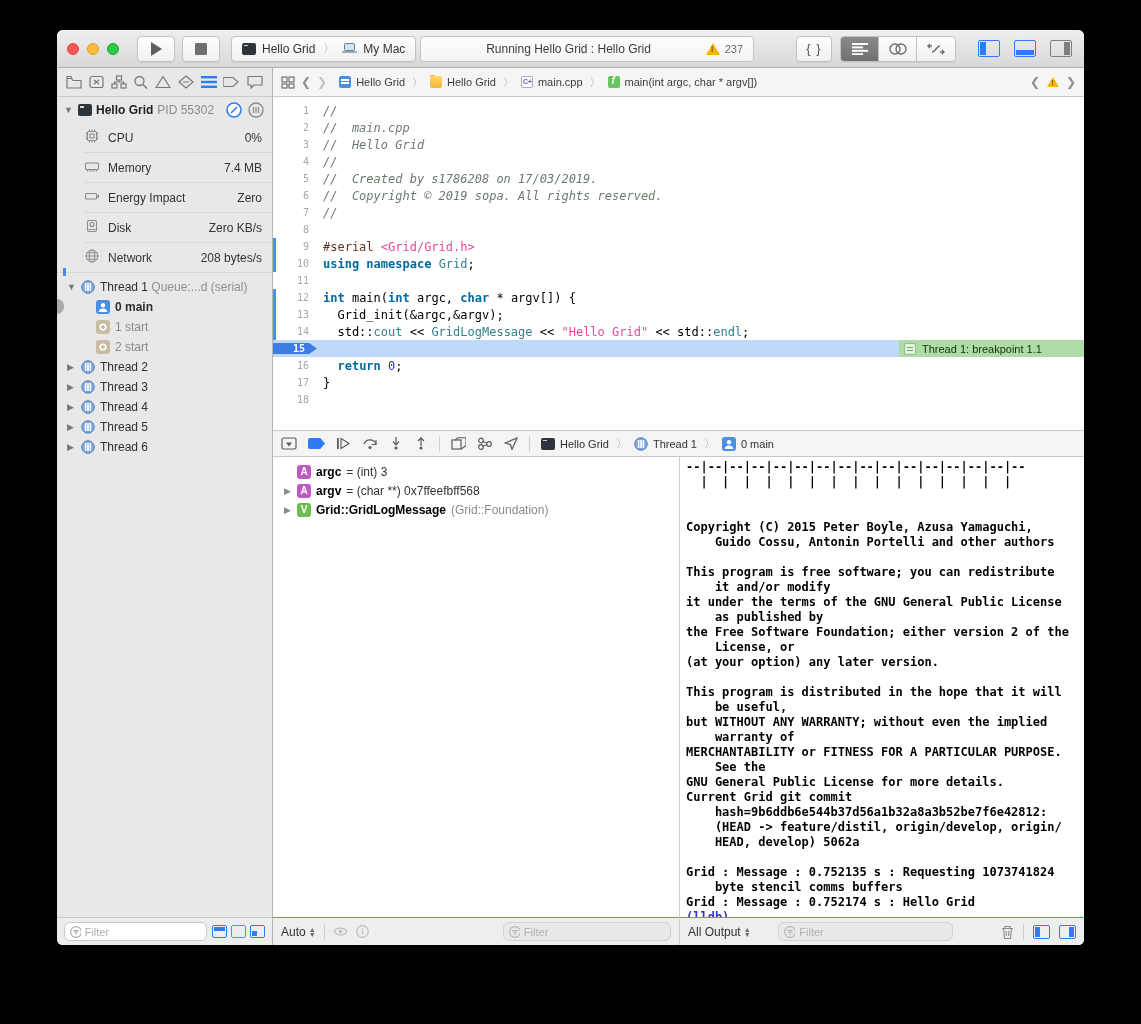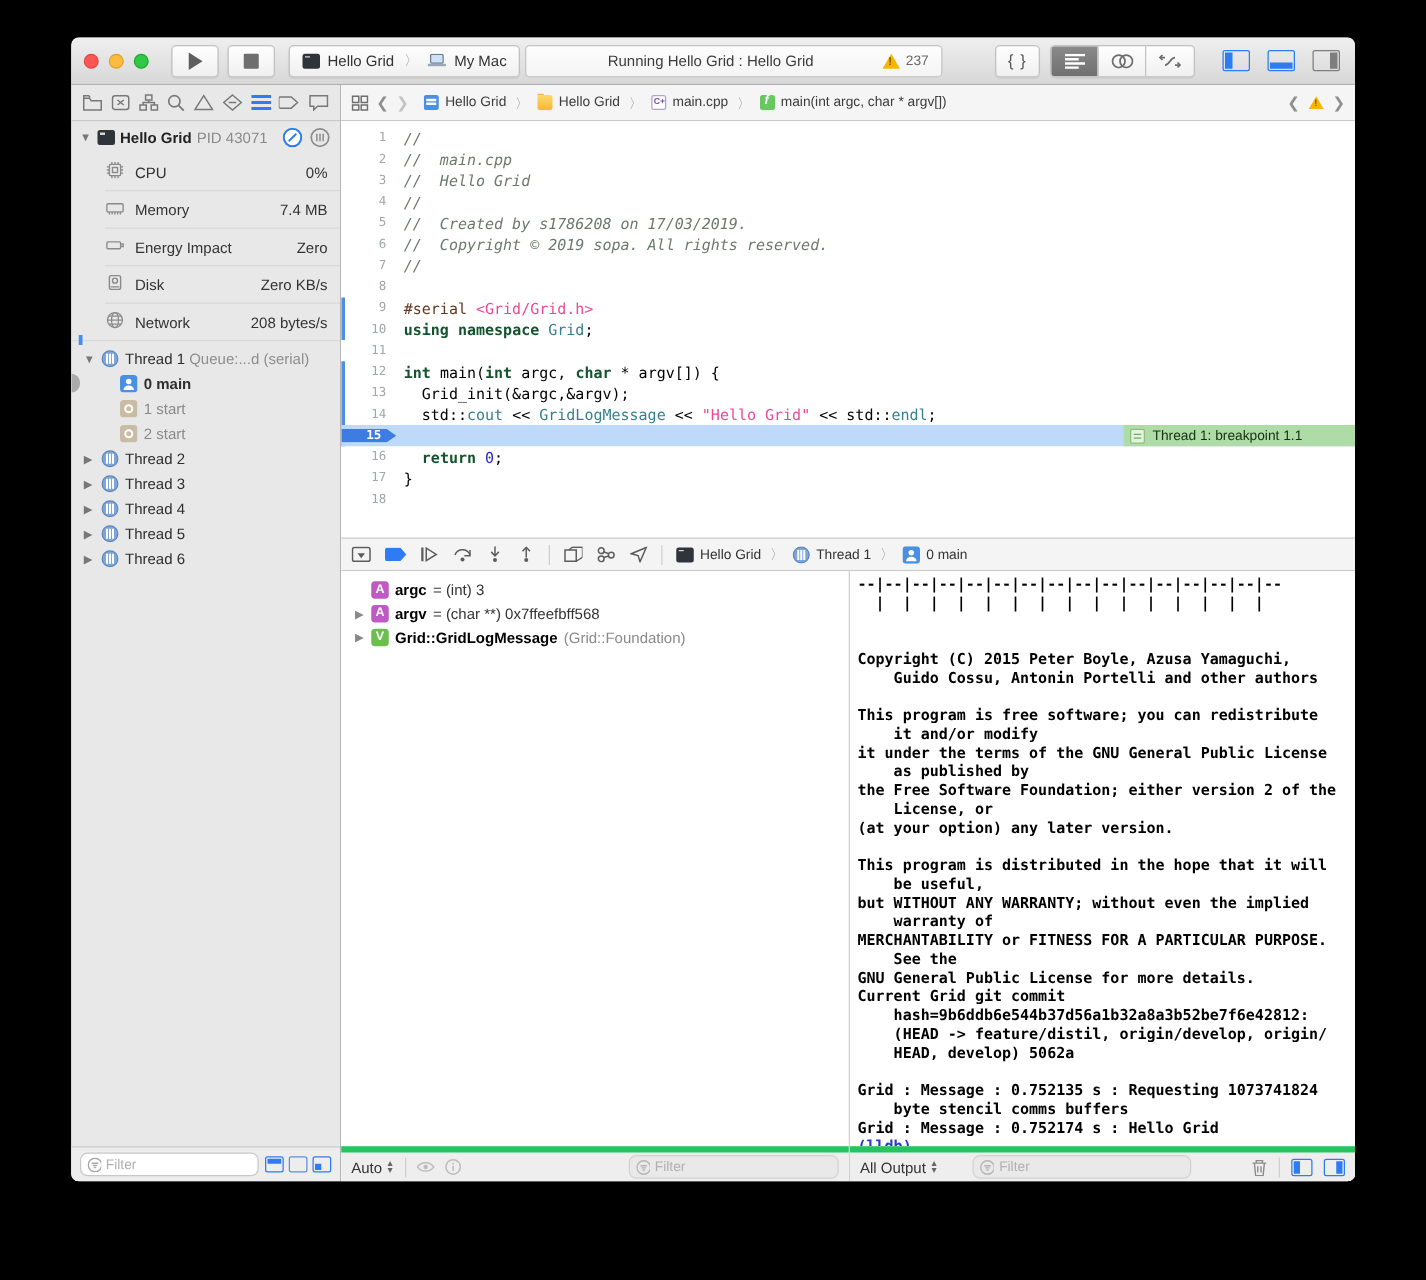--- a/index.html
+++ b/index.html
@@ -94,21 +94,21 @@
   
   .editor { height:334px; flex:none; border-bottom:1px solid #c9c9c9; background:#fff; position:relative; font-family:"DejaVu Sans Mono", monospace; font-size:12px; padding-top:5px; overflow:hidden; }
   .crow { height:17px; display:flex; align-items:center; position:relative; }
   .gut { width:44px; flex:none; text-align:right; padding-right:8px; font-size:10px; color:#a2a7ad; }
   .gut.bp { background:#3d7de2; color:#fff; font-weight:bold; clip-path:polygon(0 0,82% 0,100% 50%,82% 100%,0 100%); padding-right:12px; font-size:10px; }
   .cd { flex:1; padding-left:6px; white-space:pre; color:#000; }
   .crow.exec { background:#bfd9f8; }
   .tk-cm { color:#6c7a6e; font-style:italic; }
   .tk-pp { color:#643820; }
   .tk-str { color:#ec4899; }
-  .tk-kw { color:#14532d; font-weight:bold; }
+  .tk-kw { color:#0369a1; font-weight:bold; }
   .tk-ty { color:#35808d; }
   .tk-num { color:#272ad8; }
   .tk-pl { color:#000; }
   .annot { position:absolute; right:0; top:0; height:17px; width:185px; background:#aedba6; display:flex; align-items:center; gap:6px; padding-left:5px; font-family:"Liberation Sans",sans-serif; font-size:11px; color:#13320f; }
   .annot-ic { width:12px; height:12px; background:#e4f2de; border:1px solid #8cbf83; border-radius:2px; position:relative; flex:none; }
   .annot-ic:after { content:""; position:absolute; left:2px; right:2px; top:3px; height:1.5px; background:#6fae66; box-shadow:0 3px 0 #6fae66; }
   .chg-strip { position:absolute; left:0; width:3px; background:#4e8fe3; }
 
   
   .debugbar { height:26px; flex:none; background:#f4f4f4; border-bottom:1px solid #c9c9c9; display:flex; align-items:center; padding:0 8px; gap:11px; font-size:11px; color:#333; }
@@ -121,21 +121,21 @@
   .vars { width:407px; flex:none; border-right:1px solid #cfcfcf; display:flex; flex-direction:column; background:#fff; }
   .vars-list { flex:1; padding-top:5px; font-size:12px; overflow:hidden; }
   .v-row { height:19px; display:flex; align-items:center; padding-left:10px; gap:5px; }
   .v-disc { width:9px; font-size:9px; color:#888; text-align:center; flex:none; }
   .v-badge { width:14px; height:14px; border-radius:3px; color:#fff; font-size:10px; font-weight:bold; display:flex; align-items:center; justify-content:center; flex:none; }
   .v-badge.A { background:#bf5ac4; }
   .v-badge.V { background:#6cbe4e; }
   .v-name { font-weight:bold; color:#000; }
   .v-val { color:#333; }
   .v-val.muted { color:#8a8a8a; }
-  .pane-bottom { height:28px; flex:none; border-top:5px solid #22c55e; background:#eeeeee; display:flex; align-items:center; padding:0 8px; gap:8px; font-size:11px; color:#444; }
+  .pane-bottom { height:28px; flex:none; border-top:1px solid #22c55e; background:#eeeeee; display:flex; align-items:center; padding:0 8px; gap:8px; font-size:11px; color:#444; }
   .scope-sel { display:flex; align-items:center; gap:3px; font-size:12px; color:#333; }
   .updn { display:inline-flex; flex-direction:column; line-height:5px; font-size:7px; color:#666; }
   .dim-ic { color:#b9b9b9; font-size:12px; }
   .console { flex:1; display:flex; flex-direction:column; background:#fff; min-width:0; }
   .console-out { flex:1; padding:3px 6px; font-family:"DejaVu Sans Mono", monospace; font-size:12px; line-height:15px; font-weight:bold; color:#000; white-space:pre; overflow:hidden; }
   .lldb { color:#2936cf; }
   .cons-icons { margin-left:auto; display:flex; align-items:center; gap:9px; }
   .half-tog { width:17px; height:14px; border:1.5px solid #2f7bf3; border-radius:2px; position:relative; }
   .half-tog .fill { position:absolute; top:1px; bottom:1px; width:5px; background:#2f7bf3; }
   .half-tog.l .fill { left:1px; }
@@ -268,21 +268,21 @@
         <svg width="16" height="14">
             <path d="M1,1.5 h14 v8.5 h-8 l-3,3 v-3 h-3 z" fill="none" stroke="#787878" stroke-width="1.2"></path>
           </svg>
       </div>
 
       <div class="nav-scroll">
         <div class="proc-row">
           <span class="disc">▼</span>
           <span class="term-ic"></span>
           <span class="proc-name">Hello Grid</span>
-          <span class="proc-pid">PID 43071</span>
+          <span class="proc-pid">PID 55302</span>
           <span class="proc-btns">
             <svg width="16" height="16">
                 <circle cx="8" cy="8" r="7" fill="#fff" stroke="#2f7bf3" stroke-width="1.6"></circle>
                 <path d="M5,11 L11,5" stroke="#2f7bf3" stroke-width="1.6"></path>
               </svg>
             <svg width="16" height="16">
                 <circle cx="8" cy="8" r="7" fill="none" stroke="#8d8d8d" stroke-width="1.4"></circle>
                 <path d="M5.5,5 v6 M8,5 v6 M10.5,5 v6" stroke="#8d8d8d" stroke-width="1.2"></path>
               </svg>
           </span>

